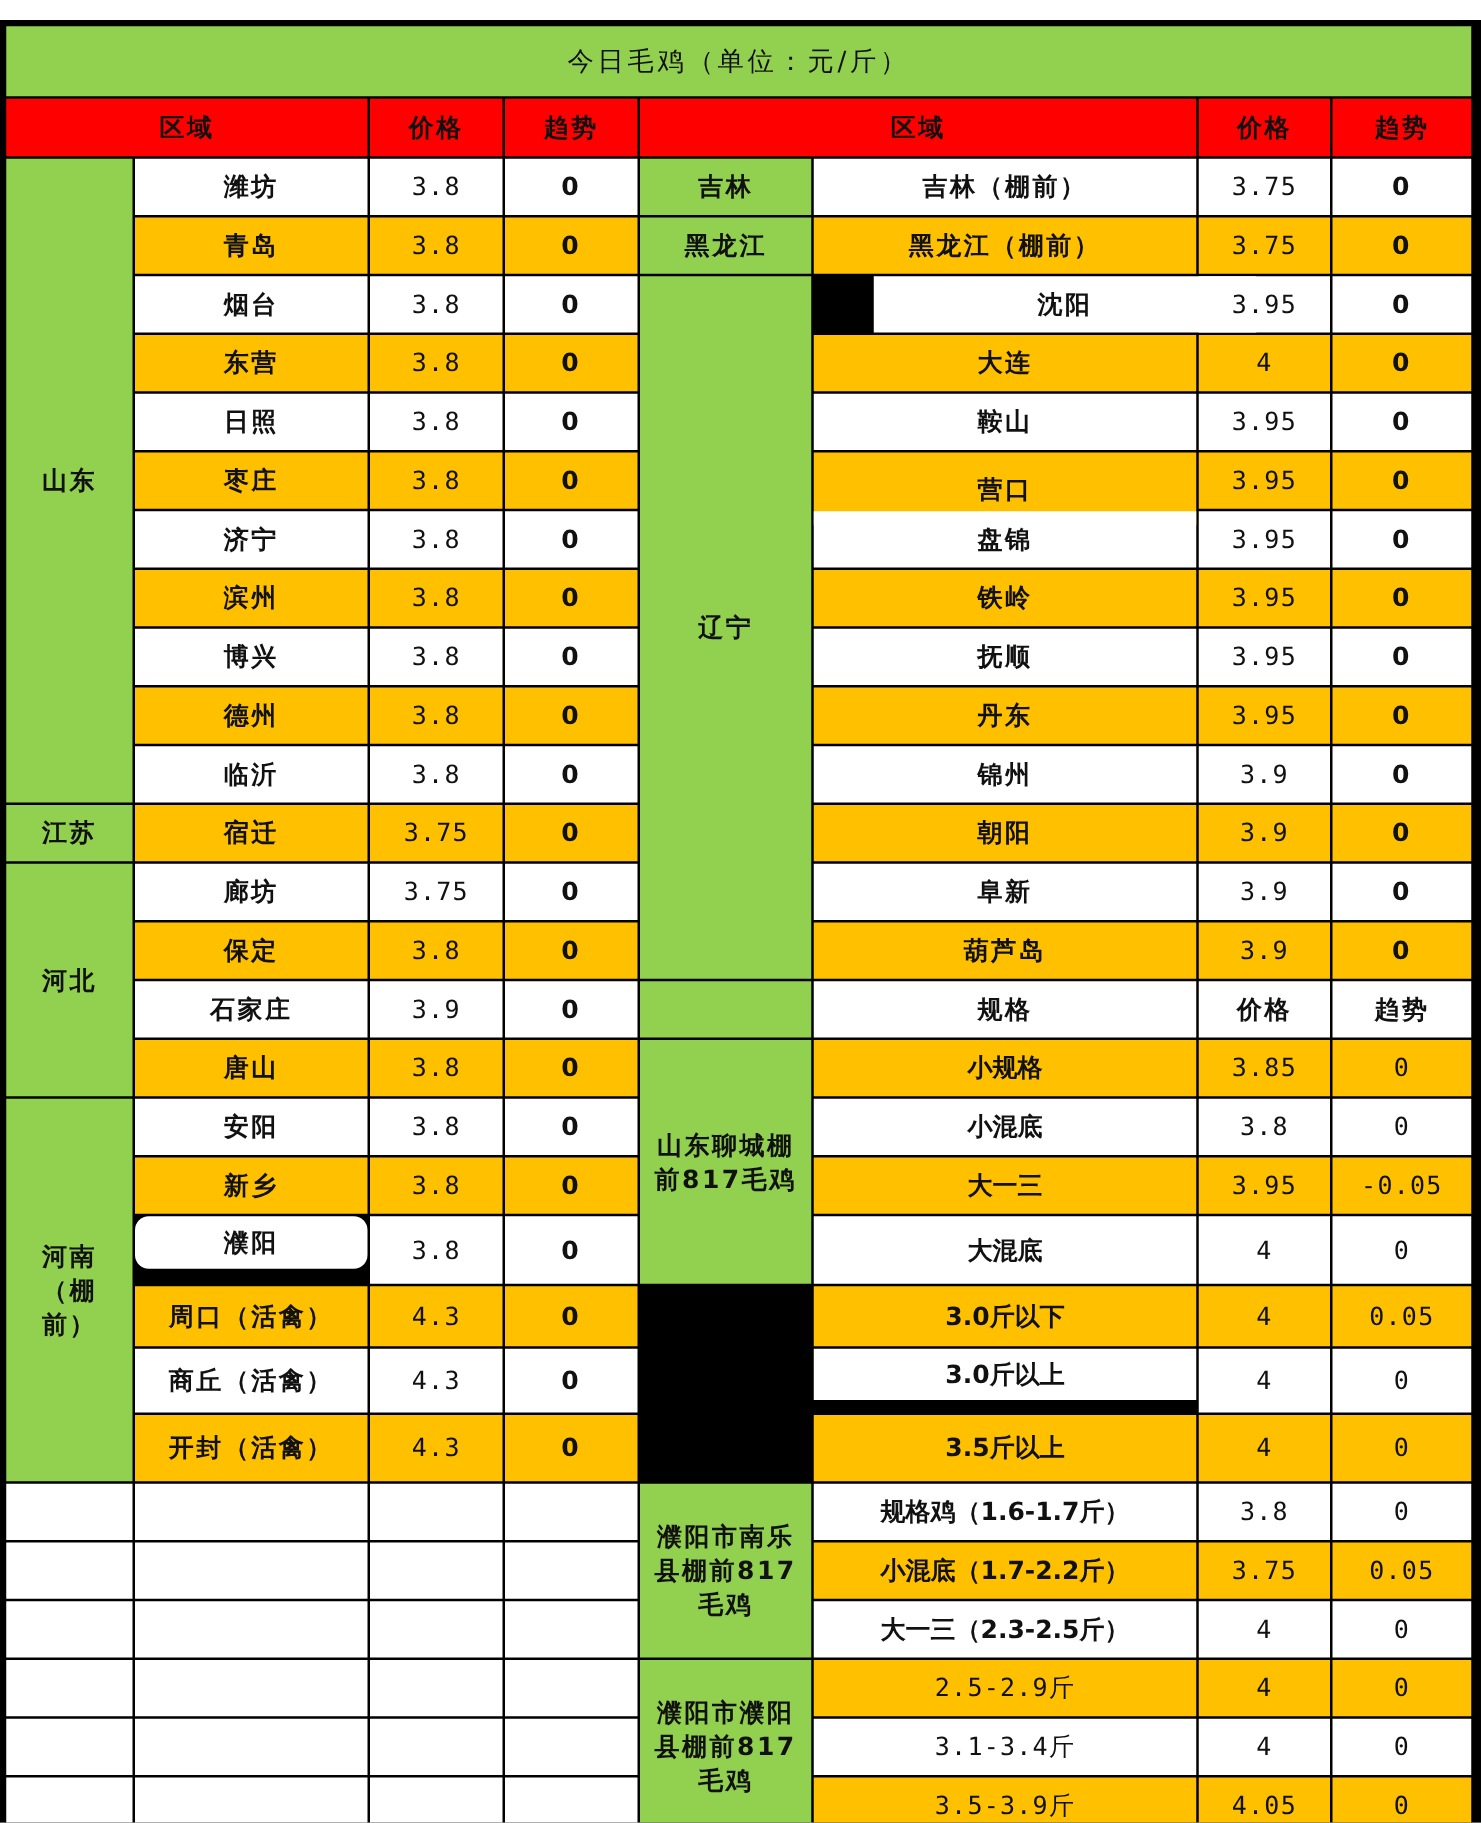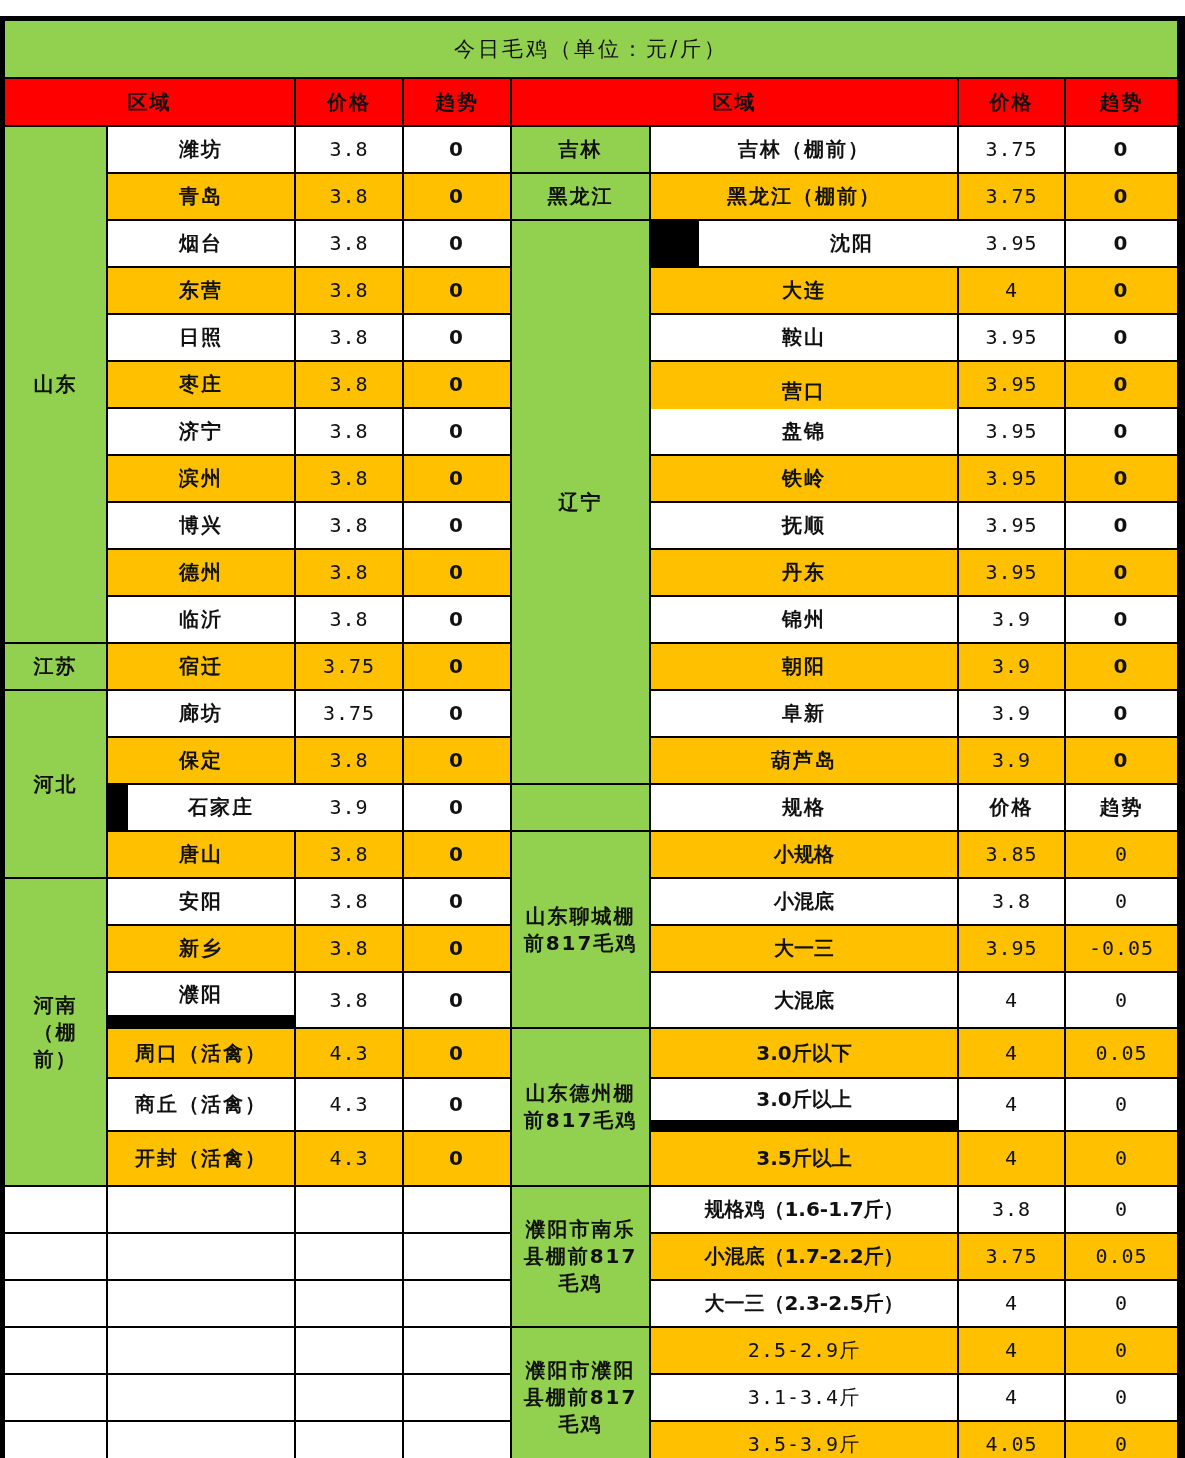--- a/index.html
+++ b/index.html
@@ -62,34 +62,34 @@
     <div class="c g" style="left: 5px; top: 111px; width: 101px; height: 515px; padding: 0px 18px;">山东</div>
     <div class="c o num" style="left: 296px; top: 628px; width: 106px; height: 45px;">3.75</div>
     <div class="c o" style="left: 404px; top: 628px; width: 106px; height: 45px;">0</div>
     <div class="c g" style="left: 5px; top: 628px; width: 101px; height: 45px; padding: 0px 18px;">江苏</div>
     <div class="c w" style="left: 108px; top: 675px; width: 186px; height: 45px;">廊坊</div>
     <div class="c w num" style="left: 296px; top: 675px; width: 106px; height: 45px;">3.75</div>
     <div class="c w" style="left: 404px; top: 675px; width: 106px; height: 45px;">0</div>
     <div class="c o" style="left: 108px; top: 722px; width: 186px; height: 45px;">保定</div>
     <div class="c o num" style="left: 296px; top: 722px; width: 106px; height: 45px;">3.8</div>
     <div class="c o" style="left: 404px; top: 722px; width: 106px; height: 45px;">0</div>
-    <div class="c w" style="left: 108px; top: 769px; width: 186px; height: 45px; margin-left: 20px;">石家庄</div>
+    <div class="c w" style="left: 108px; top: 769px; width: 186px; height: 45px;">石家庄</div>
     <div class="c w num" style="left: 296px; top: 769px; width: 106px; height: 45px;">3.9</div>
     <div class="c w" style="left: 404px; top: 769px; width: 106px; height: 45px;">0</div>
     <div class="c o" style="left: 108px; top: 816px; width: 186px; height: 45px;">唐山</div>
     <div class="c o num" style="left: 296px; top: 816px; width: 106px; height: 45px;">3.8</div>
     <div class="c o" style="left: 404px; top: 816px; width: 106px; height: 45px;">0</div>
     <div class="c g" style="left: 5px; top: 675px; width: 101px; height: 186px; padding: 0px 18px;">河北</div>
     <div class="c w" style="left: 108px; top: 863px; width: 186px; height: 45px;">安阳</div>
     <div class="c w num" style="left: 296px; top: 863px; width: 106px; height: 45px;">3.8</div>
     <div class="c w" style="left: 404px; top: 863px; width: 106px; height: 45px;">0</div>
     <div class="c o" style="left: 108px; top: 910px; width: 186px; height: 45px;">新乡</div>
     <div class="c o num" style="left: 296px; top: 910px; width: 106px; height: 45px;">3.8</div>
     <div class="c o" style="left: 404px; top: 910px; width: 106px; height: 45px;">0</div>
-    <div class="c w" style="left: 108px; top: 957px; width: 186px; height: 42px;">濮阳</div>
+    <div class="c w" style="left: 108px; top: 957px; width: 186px; height: 42px; border-radius: 11px;">濮阳</div>
     <div class="c w num" style="left: 296px; top: 957px; width: 106px; height: 54px;">3.8</div>
     <div class="c w" style="left: 404px; top: 957px; width: 106px; height: 54px;">0</div>
     <div class="c o" style="left: 108px; top: 1013px; width: 186px; height: 48px;">周口（活禽）</div>
     <div class="c o num" style="left: 296px; top: 1013px; width: 106px; height: 48px;">4.3</div>
     <div class="c o" style="left: 404px; top: 1013px; width: 106px; height: 48px;">0</div>
     <div class="c w" style="left: 108px; top: 1063px; width: 186px; height: 51px;">商丘（活禽）</div>
     <div class="c w num" style="left: 296px; top: 1063px; width: 106px; height: 51px;">4.3</div>
     <div class="c w" style="left: 404px; top: 1063px; width: 106px; height: 51px;">0</div>
     <div class="c o" style="left: 108px; top: 1116px; width: 186px; height: 53px;">开封（活禽）</div>
     <div class="c o num" style="left: 296px; top: 1116px; width: 106px; height: 53px;">4.3</div>
@@ -183,21 +183,20 @@
     <div class="c g" style="left: 512px; top: 816px; width: 137px; height: 195px; padding: 0px 10px;">山东聊城棚前817毛鸡</div>
     <div class="c o bold" style="left: 651px; top: 1013px; width: 306px; height: 48px;">3.0斤以下</div>
     <div class="c o num" style="left: 959px; top: 1013px; width: 105px; height: 48px;">4</div>
     <div class="c o num" style="left: 1066px; top: 1013px; width: 111px; height: 48px;">0.05</div>
     <div class="c w bold" style="left: 651px; top: 1063px; width: 306px; height: 41px; text-align: right;">3.0斤以上</div>
     <div class="c w num" style="left: 959px; top: 1063px; width: 105px; height: 51px;">4</div>
     <div class="c w num" style="left: 1066px; top: 1063px; width: 111px; height: 51px;">0</div>
     <div class="c o bold" style="left: 651px; top: 1116px; width: 306px; height: 53px;">3.5斤以上</div>
     <div class="c o num" style="left: 959px; top: 1116px; width: 105px; height: 53px;">4</div>
     <div class="c o num" style="left: 1066px; top: 1116px; width: 111px; height: 53px;">0</div>
-    <div class="c g" style="left: 512px; top: 1013px; width: 137px; height: 156px; padding: 0px 10px;">山东德州棚前817毛鸡</div>
     <div class="c w bold" style="left: 651px; top: 1171px; width: 306px; height: 45px;">规格鸡（1.6-1.7斤）</div>
     <div class="c w num" style="left: 959px; top: 1171px; width: 105px; height: 45px;">3.8</div>
     <div class="c w num" style="left: 1066px; top: 1171px; width: 111px; height: 45px;">0</div>
     <div class="c o bold" style="left: 651px; top: 1218px; width: 306px; height: 45px;">小混底（1.7-2.2斤）</div>
     <div class="c o num" style="left: 959px; top: 1218px; width: 105px; height: 45px;">3.75</div>
     <div class="c o num" style="left: 1066px; top: 1218px; width: 111px; height: 45px;">0.05</div>
     <div class="c w bold" style="left: 651px; top: 1265px; width: 306px; height: 45px;">大一三（2.3-2.5斤）</div>
     <div class="c w num" style="left: 959px; top: 1265px; width: 105px; height: 45px;">4</div>
     <div class="c w num" style="left: 1066px; top: 1265px; width: 111px; height: 45px;">0</div>
     <div class="c g" style="left: 512px; top: 1171px; width: 137px; height: 139px; padding: 0px 10px;">濮阳市南乐县棚前817毛鸡</div>

